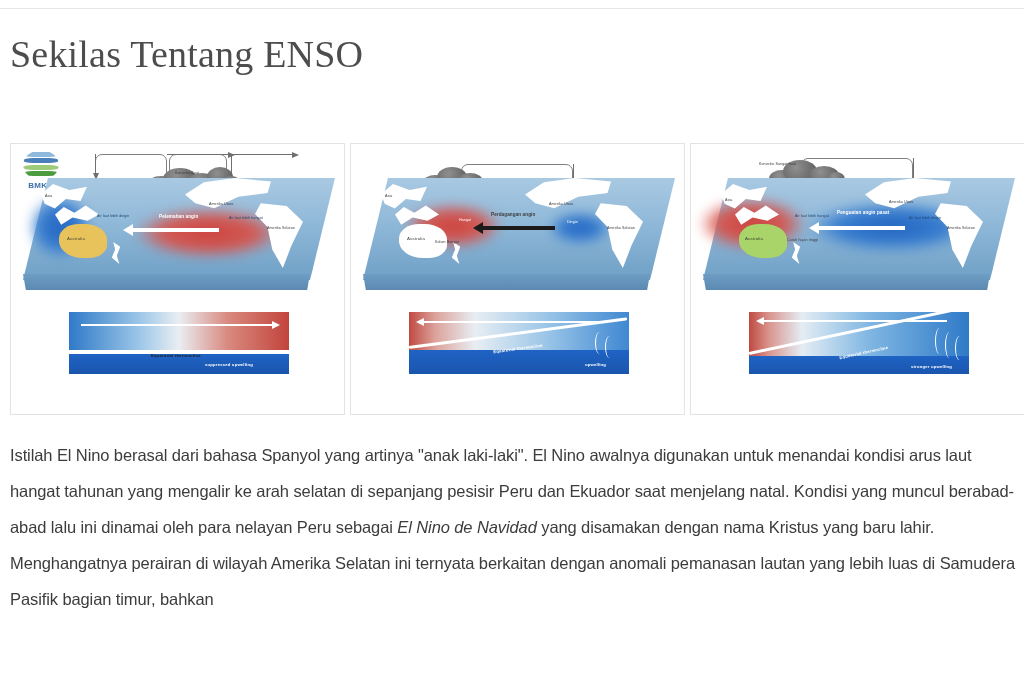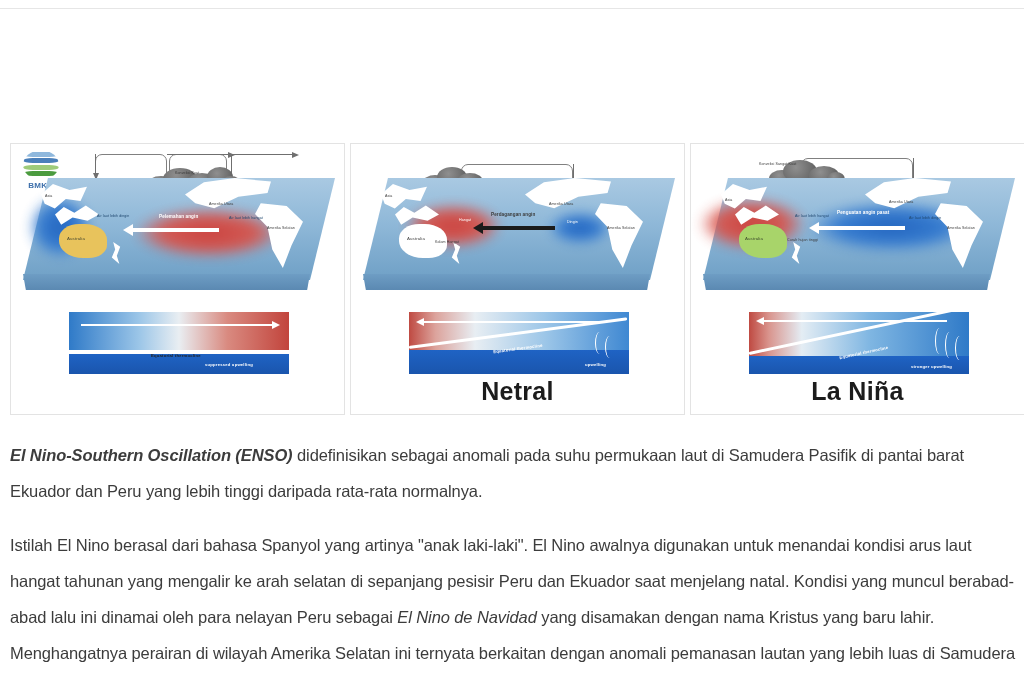--- a/index.html
+++ b/index.html
@@ -161,20 +161,21 @@
   .para b  { font-weight: 700; font-style: italic; }
   .para em { font-style: italic; }
 </style>
 </head>
 <body>
 
 <div class="page">
 
   <div class="top-rule"></div>
 
+  <h1 class="page-title">Sekilas Tentang ENSO</h1>
 
   <div class="panel-row">
 
     <div class="panel p1">
 
       <div class="logo">
         <div class="oval">
           <span class="band b1"></span>
             <span class="band b2"></span>
           <span class="band b3"></span>
@@ -292,21 +293,20 @@
         <div class="thermo" style="left:0; top:34px; width:220px; height:3px; transform:rotate(-7.5deg); transform-origin:left center; border-radius:2px;"></div>
         <div class="xarrow" style="left:14px; top:9px; width:180px;">
             <span class="tip l"></span>
           </div>
         <div class="upcurve" style="left:186px; top:20px;"></div>
         <div class="upcurve" style="left:196px; top:24px;"></div>
         <div class="xlabel w" style="left:84px; top:34px; transform:rotate(-7.5deg);">Equatorial thermocline</div>
         <div class="xlabel w" style="left:176px; top:50px;">upwelling</div>
       </div>
 
-      <div class="panel-caption">Netral</div>
     </div>
 
     <div class="panel p3">
       <div class="scene">
 
         <div class="circ-box" style="left:104px; top:8px; width:112px; height:48px;"></div>
         <div class="arrow-v down" style="left:216px; top:8px; height:48px;"></div>
 
         <div class="cloud" style="left:72px; top:8px; width:76px; height:30px;">
           <i style="left:0px;  top:12px; width:26px; height:17px;"></i>
@@ -353,23 +353,21 @@
         <div class="xarrow" style="left:14px; top:8px; width:184px;">
             <span class="tip l"></span>
           </div>
         <div class="upcurve" style="left:186px; top:16px; height:26px;"></div>
         <div class="upcurve" style="left:196px; top:20px; height:26px;"></div>
         <div class="upcurve" style="left:206px; top:24px; height:24px;"></div>
         <div class="xlabel w" style="left:90px; top:38px; transform:rotate(-12deg);">Equatorial thermocline</div>
         <div class="xlabel w" style="left:162px; top:52px;">stronger upwelling</div>
       </div>
 
-      <div class="panel-caption">La Niña</div>
     </div>
 
   </div>
 
   <div class="body-text">
-    <p class="para p-first"><b>El Nino-Southern Oscillation (ENSO)</b><span> didefinisikan sebagai anomali pada suhu permukaan laut di Samudera Pasifik di pantai barat Ekuador dan Peru yang lebih tinggi daripada rata-rata normalnya.</span></p>
     <p class="para"><span>Istilah El Nino berasal dari bahasa Spanyol yang artinya "anak laki-laki". El Nino awalnya digunakan untuk menandai kondisi arus laut hangat tahunan yang mengalir ke arah selatan di sepanjang pesisir Peru dan Ekuador saat menjelang natal. Kondisi yang muncul berabad-abad lalu ini dinamai oleh para nelayan Peru sebagai </span><em>El Nino de Navidad</em><span> yang disamakan dengan nama Kristus yang baru lahir. Menghangatnya perairan di wilayah Amerika Selatan ini ternyata berkaitan dengan anomali pemanasan lautan yang lebih luas di Samudera Pasifik bagian timur, bahkan</span></p>
   </div>
 
 </div>
 
 </body></html>

